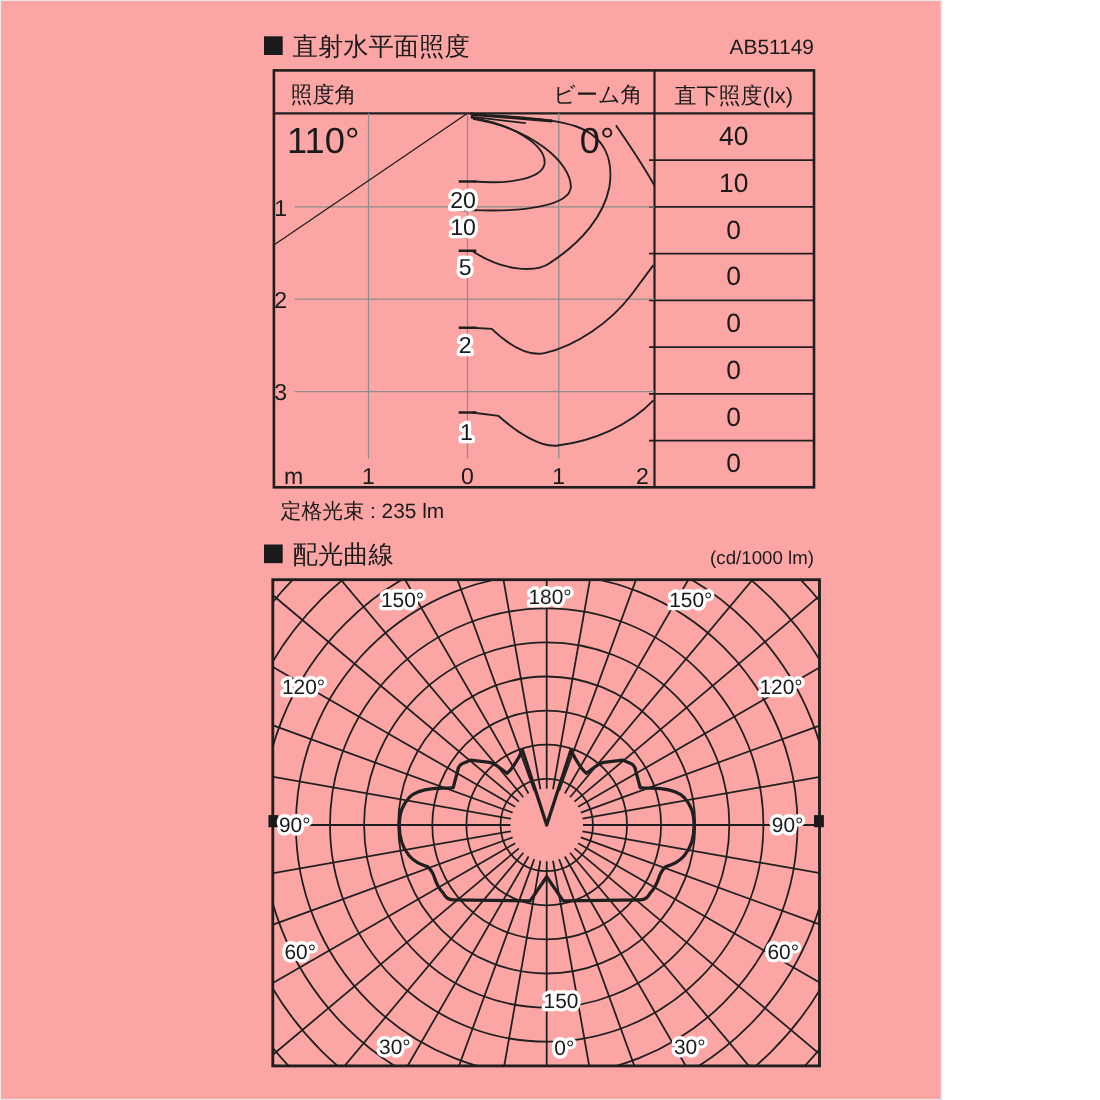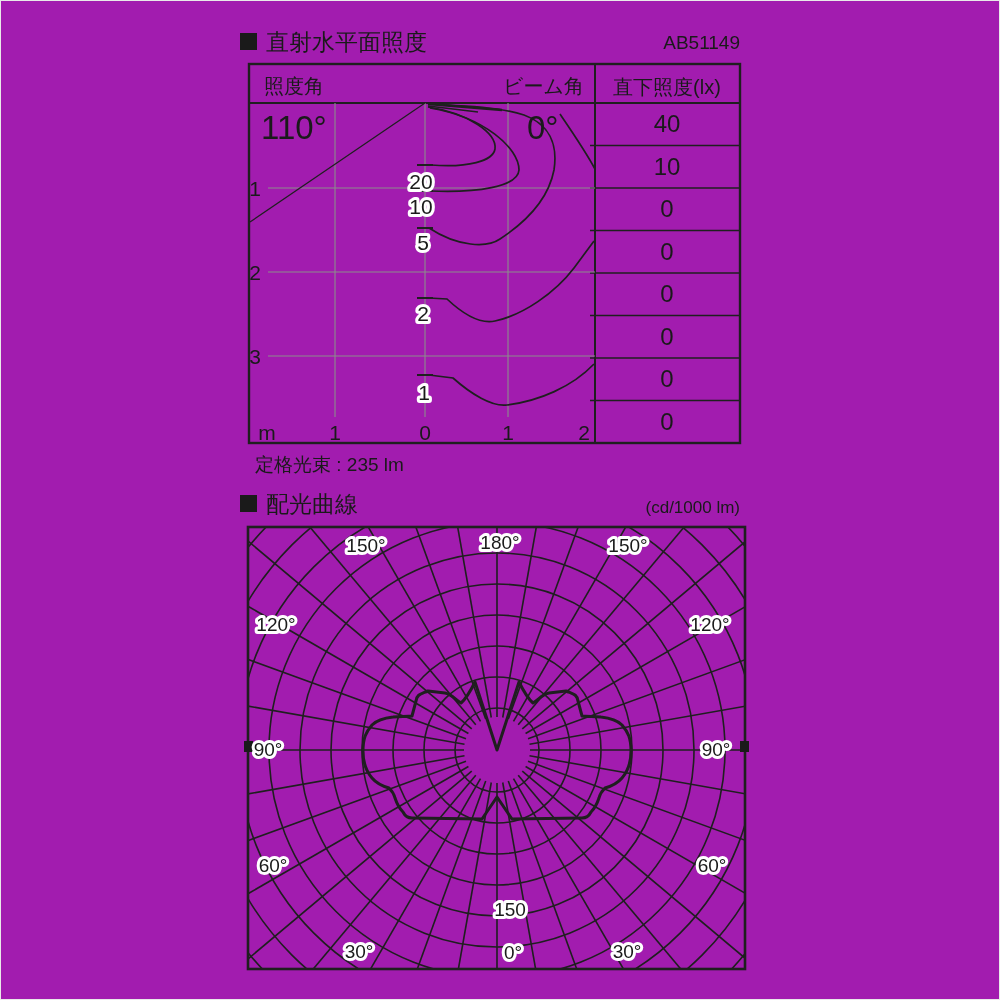--- a/index.html
+++ b/index.html
@@ -1,19 +1,20 @@
 <!DOCTYPE html>
 <html><head>
 <meta charset="utf-8">
 <style>
   html,body{margin:0;padding:0;background:#ffffff;}
   .page{
-    position:relative;width:1000px;height:1000px;background:#a21caf;
+    position:relative;width:812px;height:1000px;background:#fca5a5;
     box-shadow:inset 0 0 0 1px #e9e9e9;
     font-family:"Liberation Sans",sans-serif;
+    padding-left:44px;
   }
   svg{position:absolute;left:0;top:0;}
   svg text{font-family:"Liberation Sans",sans-serif;fill:#1a1a1a;}
   .halo{paint-order:stroke fill;stroke:#ffffff;stroke-width:6px;stroke-linejoin:round;}
   .ink{stroke:#1f1f1f;fill:none;}
   .grid{stroke:#8c8c8c;stroke-width:1.1;fill:none;}
 </style>
 </head>
 <body>
 

